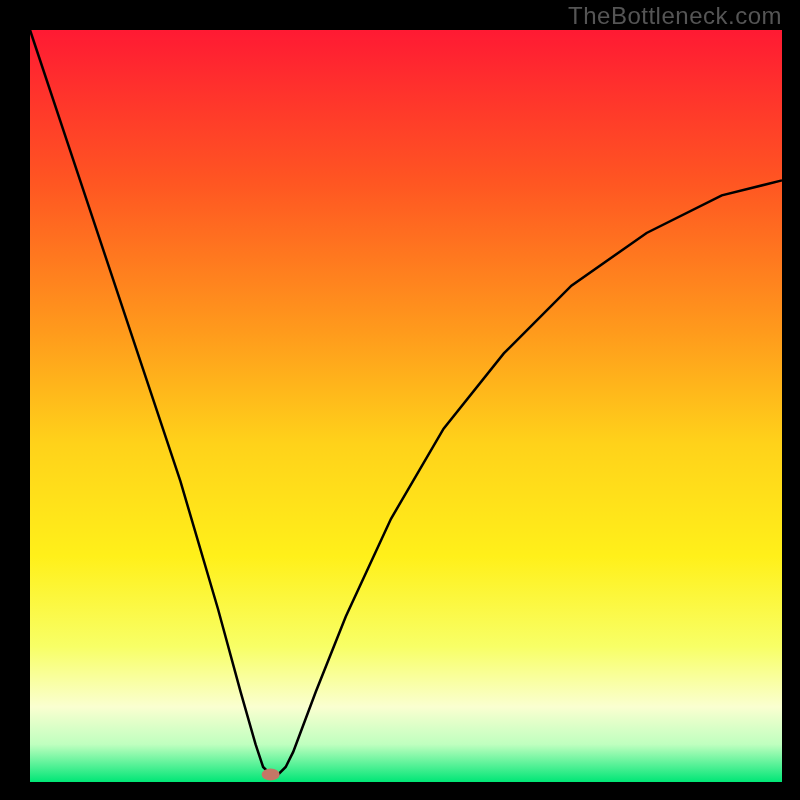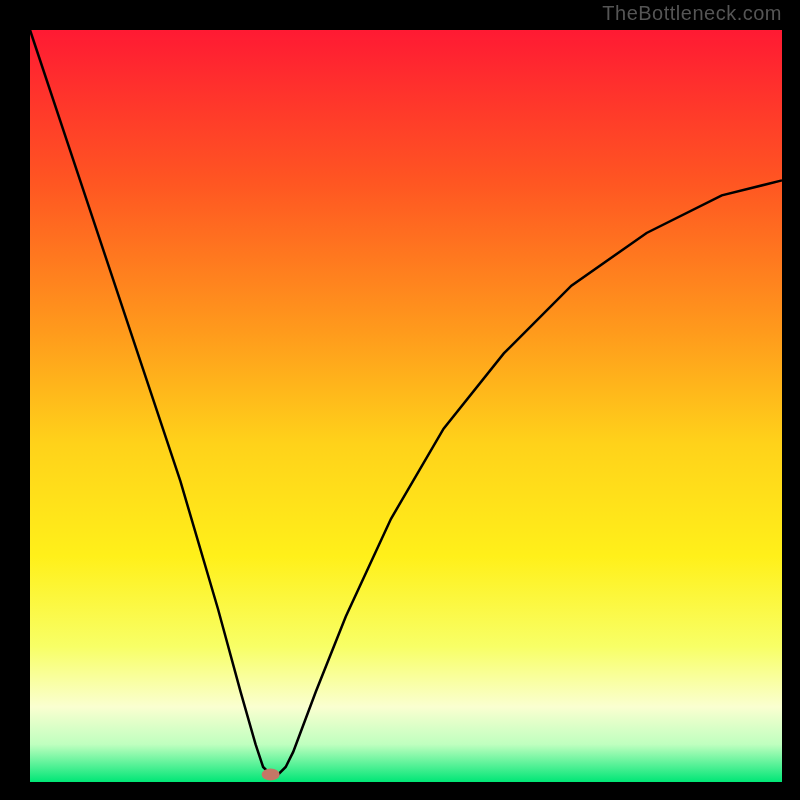--- a/index.html
+++ b/index.html
@@ -15,21 +15,21 @@
     position: relative;
     width: 800px;
     height: 800px;
     background: #000;
   }
   .watermark {
     position: absolute;
     top: 2px;
     right: 18px;
     color: #555;
-    font-size: 20px;
+    font-size: 24px;
     font-weight: 500;
     letter-spacing: 0.5px;
     z-index: 10;
   }
   svg {
     position: absolute;
     left: 0;
     top: 0;
   }
 </style>

